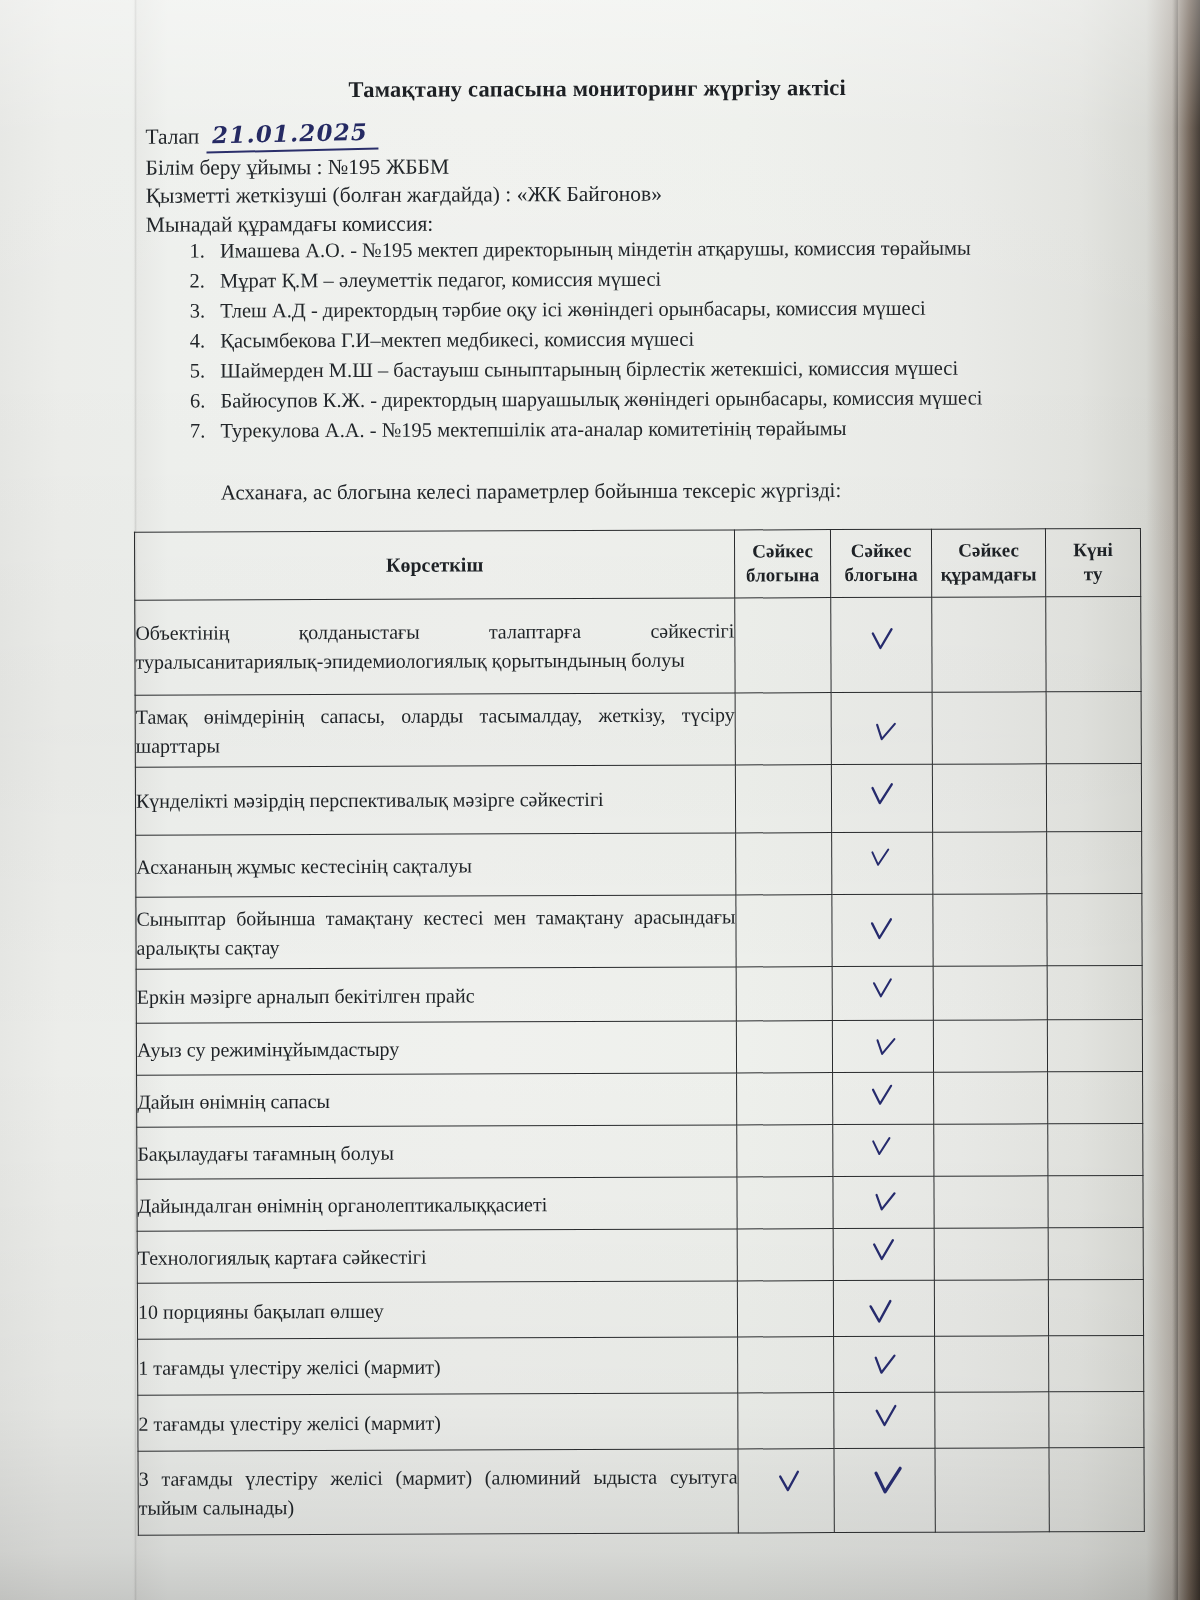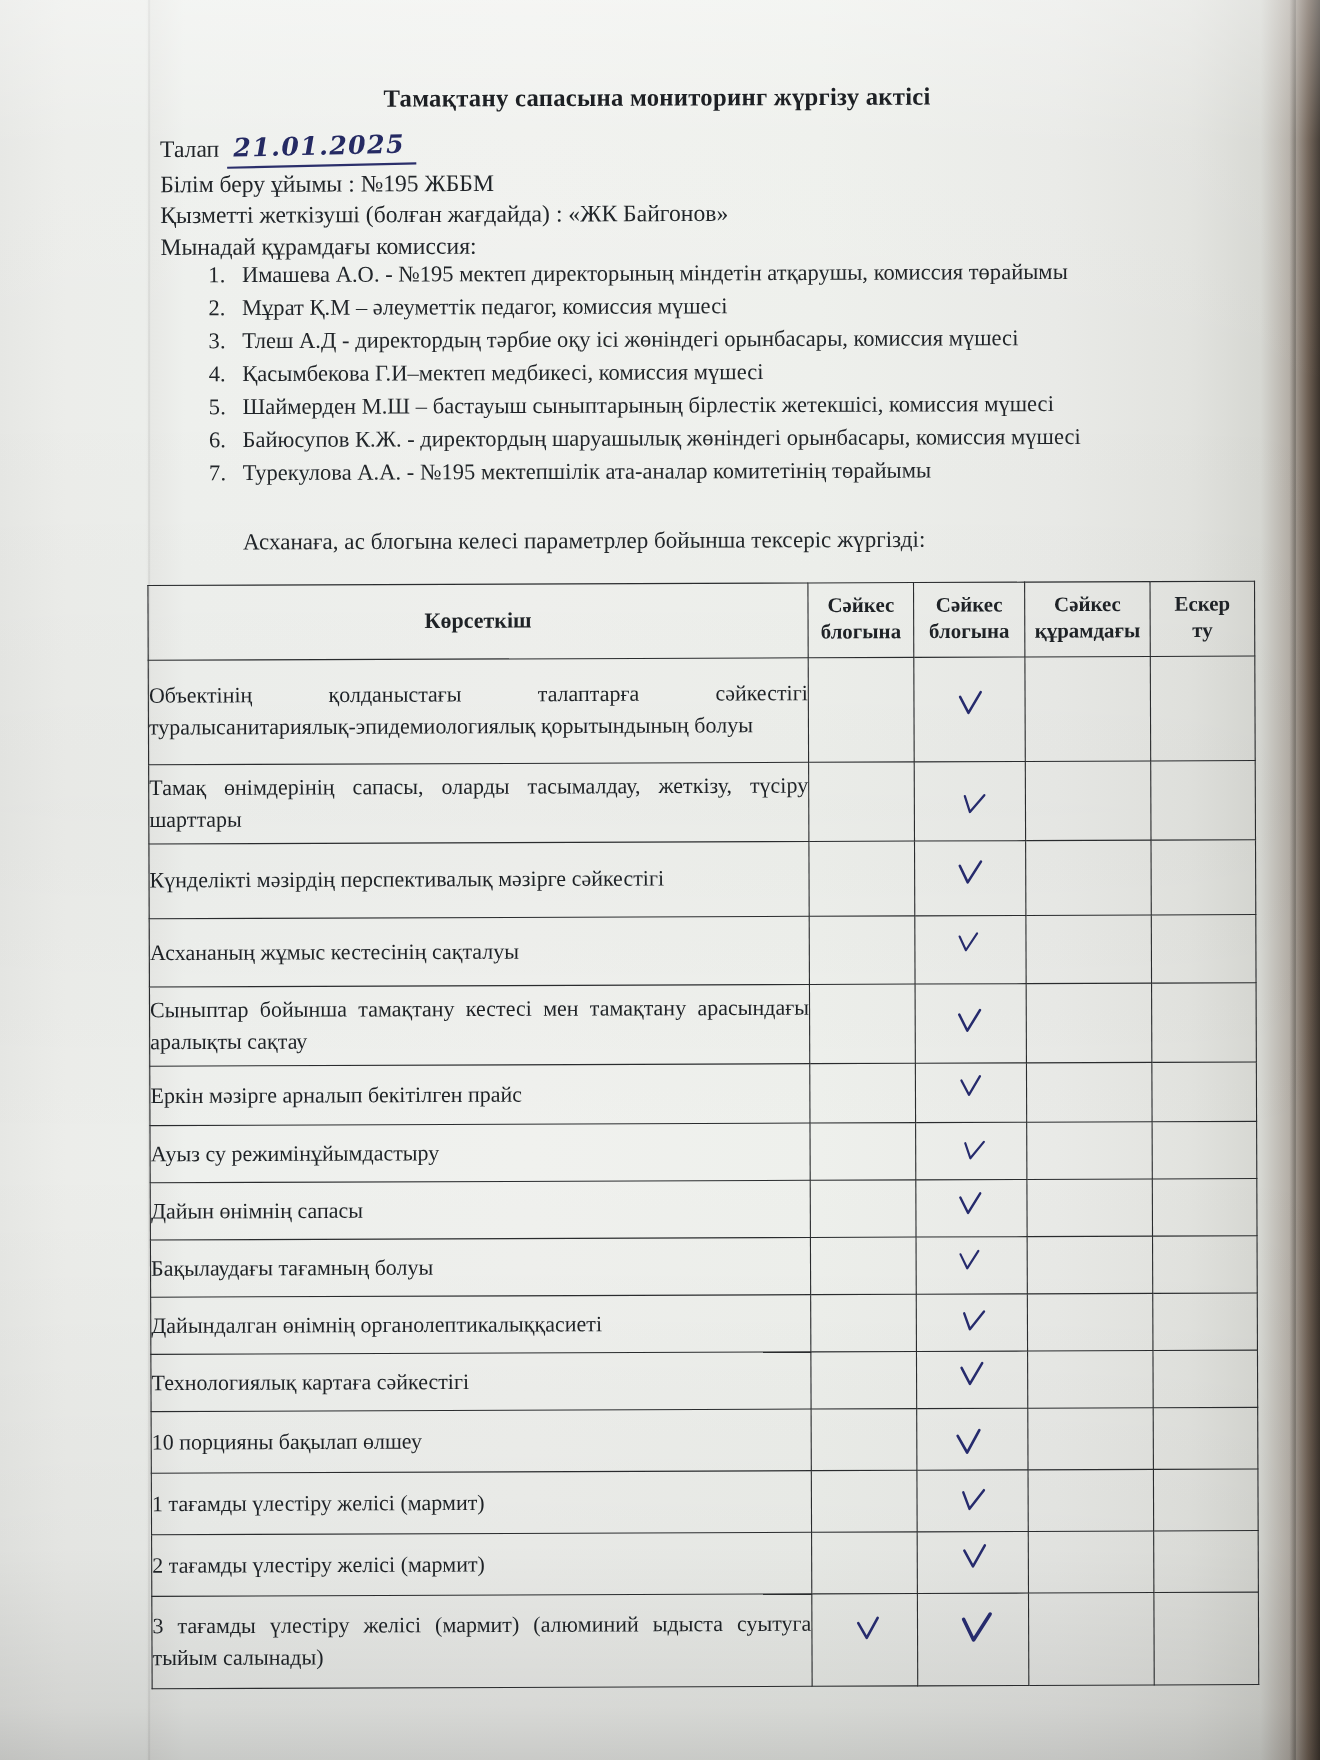--- a/index.html
+++ b/index.html
@@ -226,21 +226,21 @@
         </th>
         <th>
           <div>Сәйкес</div>
           <div>блогына</div>
         </th>
         <th>
           <div>Сәйкес</div>
           <div>құрамдағы</div>
         </th>
         <th>
-          <div>Ескер</div>
+          <div>Күні</div>
           <div>ту</div>
         </th>
       </tr>
     </thead>
     <tbody id="tbody">
         <tr class="r-tall" style="height: 95px;">
           <td class="ind">Объектінің қолданыстағы талаптарға сәйкестігі туралысанитариялық-эпидемиологиялық қорытындының болуы</td>
           <td class="mark"></td>
           <td class="mark"><span class="tick"><svg width="34" height="34" viewBox="0 0 34 34">
                 <g transform="translate(17,15) rotate(-4) scale(1) translate(-17,-17)">

